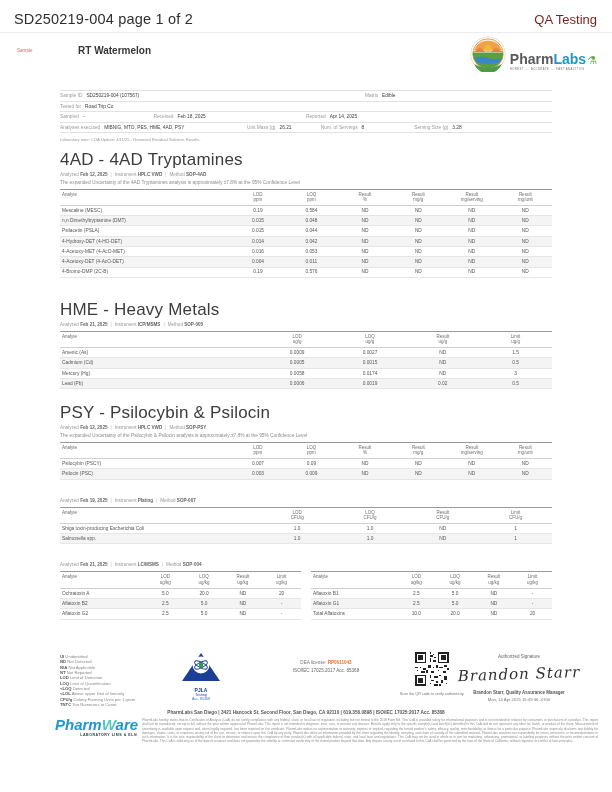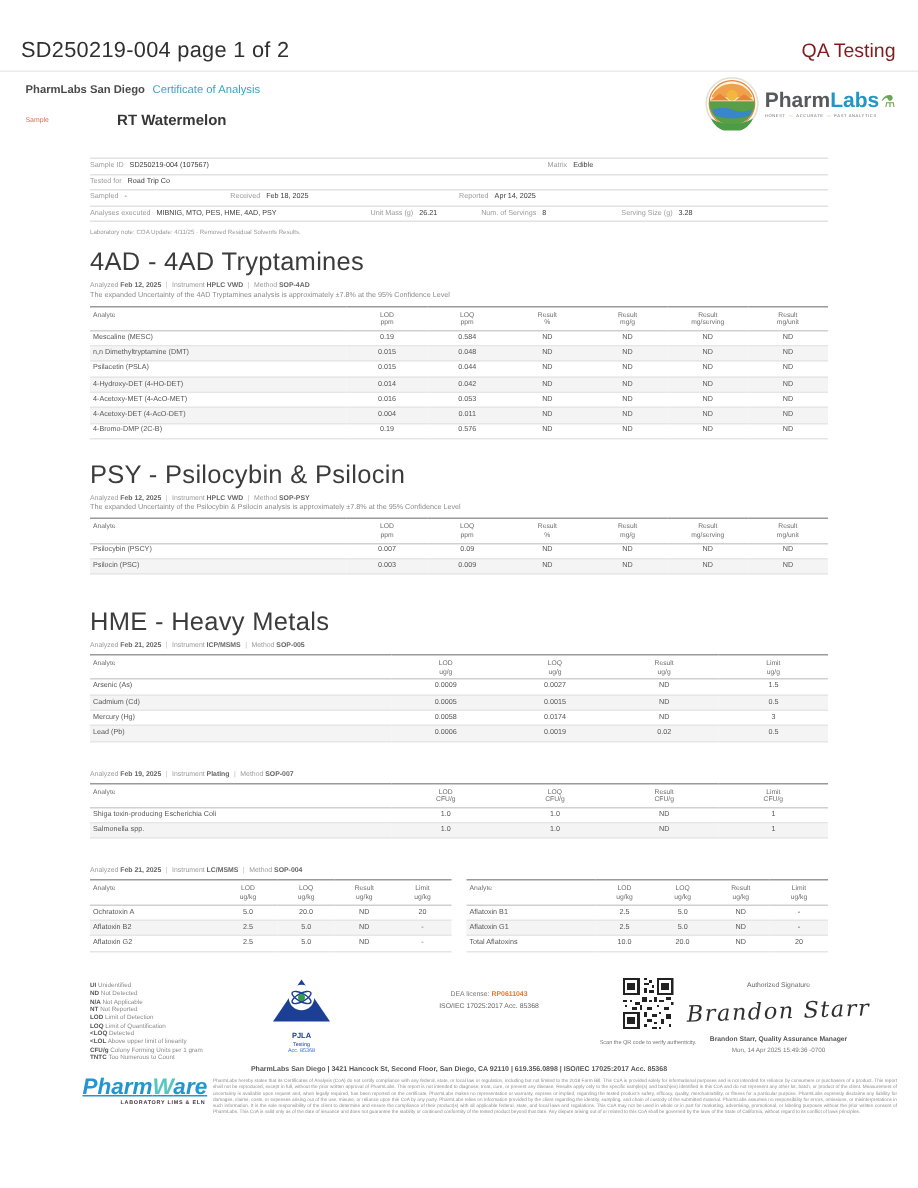--- a/index.html
+++ b/index.html
@@ -1,31 +1,31 @@
 <!DOCTYPE html>
 <html><head>
 <meta charset="utf-8">
 <style>
   html,body{margin:0;padding:0;background:#fff;}
   .page{position:relative;width:612px;height:792px;background:#fff;overflow:hidden;
         font-family:"Liberation Sans", sans-serif;color:#444;}
   
   .topbar{display:flex;justify-content:space-between;align-items:baseline;
-          padding:26px 15px 5px 14px;border-bottom:1px solid #ececec;}
+          padding:11px 15px 5px 14px;border-bottom:1px solid #ececec;}
   .doc-title{font-size:14.5px;color:#2f2f2f;letter-spacing:.2px;}
   .qa{font-size:13px;color:#7f1d1d;}
   
   .subhead{position:relative;margin:7px 17px 0 17px;height:42px;}
   .labline{font-size:7.5px;}
   .lab-name{color:#4a4a4a;font-weight:bold;}
   .doc-type{color:#3fa0c8;margin-left:3px;}
   .sampleline{margin-top:6px;}
   .sample-lbl{font-size:4.6px;color:#e06a5a;margin-right:3px;vertical-align:2px;}
   .sample-name{font-size:10px;font-weight:bold;color:#373737;margin-left:38px;}
-  .logo{position:absolute;right:-2px;top:-4px;display:flex;align-items:center;gap:4px;}
+  .logo{position:absolute;right:-2px;top:-4px;display:flex;align-items:flex-end;gap:4px;}
   .wordmark{line-height:1;}
   .w1{font-size:14px;font-weight:bold;color:#58595b;}
   .w2{font-size:14px;font-weight:bold;color:#2196c9;}
   .flask{font-size:11px;color:#6aa84f;margin-left:1px;}
   .tagline{font-size:2.7px;letter-spacing:.45px;color:#6a6a6a;margin-top:2px;white-space:nowrap;}
   .tagsep{color:#e8833a;margin:0 2px;}
   
   .info{margin:8px 60px 0 60px;border-top:1px solid #e2e2e2;}
   .irow{position:relative;height:9.5px;border-bottom:1px solid #e2e2e2;font-size:4.8px;}
   .pair{position:absolute;top:2px;white-space:nowrap;}
@@ -74,41 +74,37 @@
   .qrcap{font-size:3.7px;color:#777;margin-top:2px;}
   .sig{position:absolute;left:440px;top:6px;width:158px;text-align:center;}
   .sig-head{font-size:4.5px;color:#666;}
   .sig-script{font-family:"DejaVu Serif", serif;font-style:italic;font-size:15px;color:#2f2f2f;
       margin-top:6px;transform:rotate(-2deg);letter-spacing:1px;}
   .sig-name{font-size:4.5px;font-weight:bold;color:#555;margin-top:7px;}
   .sig-date{font-size:4.2px;color:#777;margin-top:1.5px;}
   .address{position:absolute;left:0;top:62px;width:612px;text-align:center;
       font-size:4.7px;font-weight:bold;color:#555;}
   .pharmware{position:absolute;left:55px;top:69px;width:82px;text-align:right;}
-  .pw-main{font-size:15px;font-weight:bold;color:#2196d0;font-style:italic;line-height:1;text-decoration:underline;}
+  .pw-main{font-size:15px;font-weight:bold;color:#2196d0;font-style:italic;line-height:1;}
   .pw-w{color:#56c6c0;}
   .pw-sub{font-size:3.6px;font-weight:bold;color:#3a3a3a;letter-spacing:.5px;margin-top:1px;}
   .disclaimer{position:absolute;left:142px;top:70px;width:456px;font-size:3.15px;color:#8d8d8d;
       line-height:1.35;text-align:justify;}
 </style>
 </head>
 <body>
 
 <div class="page">
 
   <div class="topbar">
     <span class="doc-title">SD250219-004 page 1 of 2</span>
     <span class="qa">QA Testing</span>
   </div>
 
   <div class="subhead">
-    <div class="labline">
-      <span class="lab-name">PharmLabs San Diego</span>
-      <span class="doc-type">Certificate of Analysis</span>
-    </div>
     <div class="sampleline">
       <span class="sample-lbl">Sample</span>
       <span class="sample-name">RT Watermelon</span>
     </div>
     <div class="logo">
       <svg width="36" height="36" viewBox="0 0 36 36">
         <circle cx="18" cy="18" r="17.2" fill="#ffffff" stroke="#e3ded2" stroke-width="1"></circle>
         <circle cx="18" cy="18" r="15.2" fill="#fdf4e0" stroke="#e8833a" stroke-width="0.8"></circle>
         <path d="M4.5 13 A15.2 15.2 0 0 1 31.5 13 L31.5 14 L4.5 14 Z" fill="#f0a24a"></path>
         <circle cx="18" cy="12.5" r="3.6" fill="#f4b63f"></circle>
@@ -252,82 +248,20 @@
               <td>0.576</td>
               <td class="nd">ND</td>
               <td class="nd">ND</td>
               <td class="nd">ND</td>
               <td class="nd">ND</td>
             </tr>
           </tbody>
       </table>
     </div>
 
-    <div class="section">
-      <div class="sec-title">PSY - Psilocybin &amp; Psilocin</div>
-      <div class="meta">
-        <span>Analyzed</span> <b>Feb 12, 2025</b><span class="pipe">|</span><span>Instrument</span> <b>HPLC VWD</b><span class="pipe">|</span><span>Method</span> <b>SOP-PSY</b>
-      </div>
-      <div class="uncert">The expanded Uncertainty of the Psilocybin &amp; Psilocin analysis is approximately ±7.8% at the 95% Confidence Level</div>
-      <table class="rtable cols7">
-        <thead>
-            <tr>
-              <th class="a">
-                <div>Analyte</div>
-                <div>&nbsp;</div>
-              </th>
-              <th>
-                <div>LOD</div>
-                <div>ppm</div>
-              </th>
-              <th>
-                <div>LOQ</div>
-                <div>ppm</div>
-              </th>
-              <th>
-                <div>Result</div>
-                <div>%</div>
-              </th>
-              <th>
-                <div>Result</div>
-                <div>mg/g</div>
-              </th>
-              <th>
-                <div>Result</div>
-                <div>mg/serving</div>
-              </th>
-              <th>
-                <div>Result</div>
-                <div>mg/unit</div>
-              </th>
-            </tr>
-          </thead>
-        <tbody>
-            <tr>
-              <td class="a">Psilocybin (PSCY)</td>
-              <td>0.007</td>
-              <td>0.09</td>
-              <td class="nd">ND</td>
-              <td class="nd">ND</td>
-              <td class="nd">ND</td>
-              <td class="nd">ND</td>
-            </tr>
-            <tr>
-              <td class="a">Psilocin (PSC)</td>
-              <td>0.003</td>
-              <td>0.009</td>
-              <td class="nd">ND</td>
-              <td class="nd">ND</td>
-              <td class="nd">ND</td>
-              <td class="nd">ND</td>
-            </tr>
-          </tbody>
-      </table>
-    </div>
-
     <div class="section" style="margin-top:22px">
       <div class="sec-title">HME - Heavy Metals</div>
       <div class="meta">
         <span>Analyzed</span> <b>Feb 21, 2025</b><span class="pipe">|</span><span>Instrument</span> <b>ICP/MSMS</b><span class="pipe">|</span><span>Method</span> <b>SOP-005</b>
       </div>
       <table class="rtable cols5">
         <thead>
             <tr>
               <th class="a">
                 <div>Analyte</div>
@@ -372,20 +306,82 @@
               <td>0.0174</td>
               <td class="nd">ND</td>
               <td>3</td>
             </tr>
             <tr>
               <td class="a">Lead (Pb)</td>
               <td>0.0006</td>
               <td>0.0019</td>
               <td class="detected">0.02</td>
               <td>0.5</td>
+            </tr>
+          </tbody>
+      </table>
+    </div>
+
+    <div class="section">
+      <div class="sec-title">PSY - Psilocybin &amp; Psilocin</div>
+      <div class="meta">
+        <span>Analyzed</span> <b>Feb 12, 2025</b><span class="pipe">|</span><span>Instrument</span> <b>HPLC VWD</b><span class="pipe">|</span><span>Method</span> <b>SOP-PSY</b>
+      </div>
+      <div class="uncert">The expanded Uncertainty of the Psilocybin &amp; Psilocin analysis is approximately ±7.8% at the 95% Confidence Level</div>
+      <table class="rtable cols7">
+        <thead>
+            <tr>
+              <th class="a">
+                <div>Analyte</div>
+                <div>&nbsp;</div>
+              </th>
+              <th>
+                <div>LOD</div>
+                <div>ppm</div>
+              </th>
+              <th>
+                <div>LOQ</div>
+                <div>ppm</div>
+              </th>
+              <th>
+                <div>Result</div>
+                <div>%</div>
+              </th>
+              <th>
+                <div>Result</div>
+                <div>mg/g</div>
+              </th>
+              <th>
+                <div>Result</div>
+                <div>mg/serving</div>
+              </th>
+              <th>
+                <div>Result</div>
+                <div>mg/unit</div>
+              </th>
+            </tr>
+          </thead>
+        <tbody>
+            <tr>
+              <td class="a">Psilocybin (PSCY)</td>
+              <td>0.007</td>
+              <td>0.09</td>
+              <td class="nd">ND</td>
+              <td class="nd">ND</td>
+              <td class="nd">ND</td>
+              <td class="nd">ND</td>
+            </tr>
+            <tr>
+              <td class="a">Psilocin (PSC)</td>
+              <td>0.003</td>
+              <td>0.009</td>
+              <td class="nd">ND</td>
+              <td class="nd">ND</td>
+              <td class="nd">ND</td>
+              <td class="nd">ND</td>
             </tr>
           </tbody>
       </table>
     </div>
 
     <div class="section" style="margin-top:18px">
       <div class="meta">
         <span>Analyzed</span> <b>Feb 19, 2025</b><span class="pipe">|</span><span>Instrument</span> <b>Plating</b><span class="pipe">|</span><span>Method</span> <b>SOP-007</b>
       </div>
       <table class="rtable cols5">

